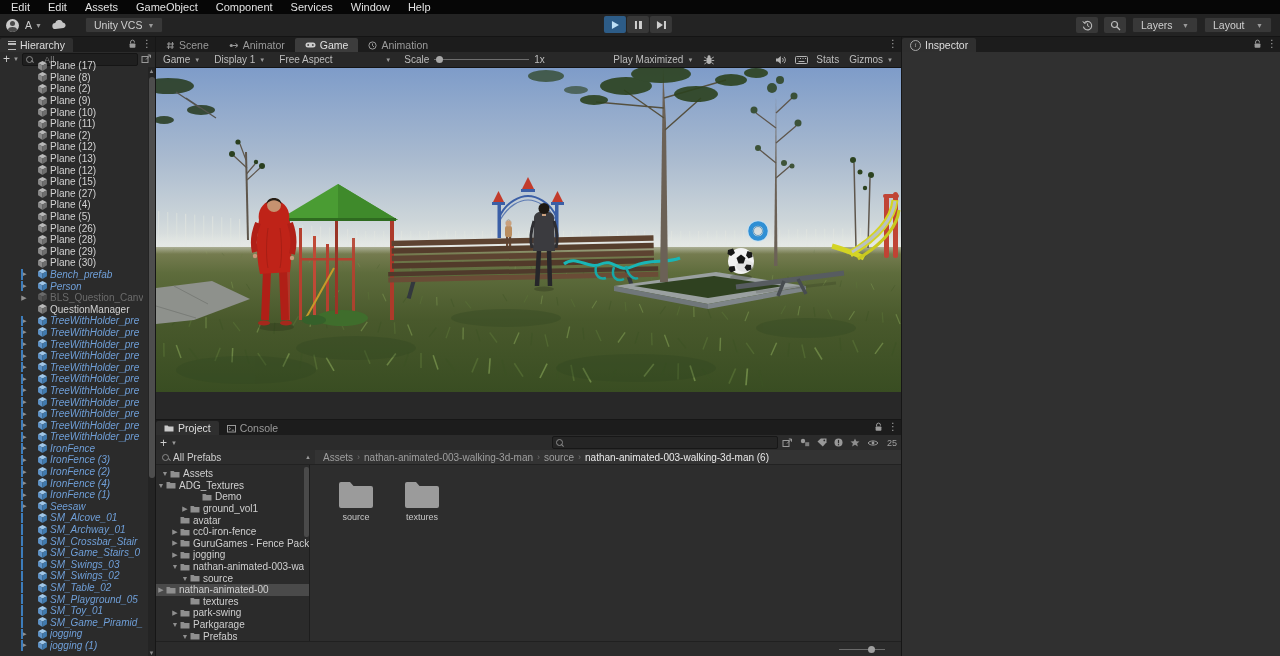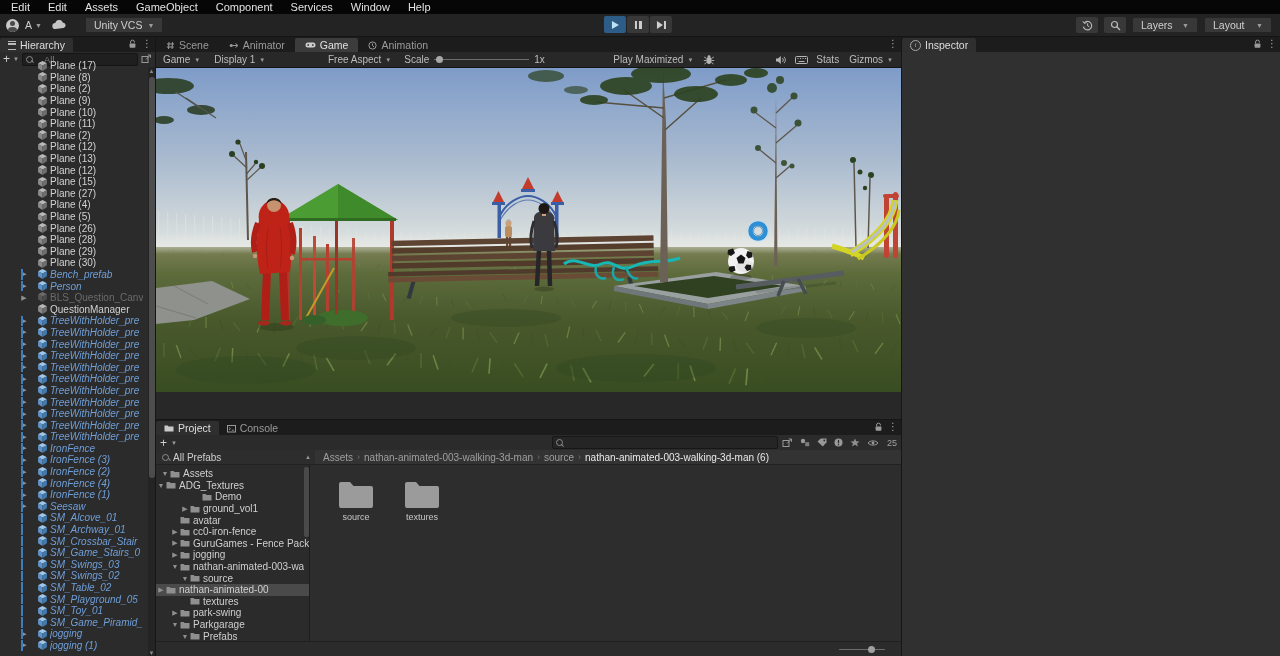--- a/index.html
+++ b/index.html
@@ -67,21 +67,21 @@
   .scroll-arrow{position:absolute;right:0;width:7px;text-align:center;font-size:6px;color:#8a8a8a;}
 
   
   .center{width:745px;flex:none;display:flex;flex-direction:column;}
   .ctabs{height:15px;background:#1c1c1c;display:flex;align-items:flex-end;position:relative;flex:none;}
   .ctab{height:14px;display:flex;align-items:center;gap:4px;padding:0 10px;color:#9a9a9a;font-size:10.5px;border-radius:2px 2px 0 0;}
   .ctab.active{background:#3c3c3c;color:#e0e0e0;}
   .gtoolbar{height:15px;background:#282828;border-bottom:1px solid #141414;display:flex;align-items:center;font-size:10px;color:#bdbdbd;flex:none;}
   .gt-dd{display:flex;align-items:center;gap:4px;padding:0 7px;height:100%;}
   .gt-dd .tb-caret{font-size:6px;}
-  .gt-aspect{min-width:112px;justify-content:flex-end;}
+  .gt-aspect{min-width:112px;justify-content:space-between;}
   .scale-wrap{display:flex;align-items:center;gap:5px;margin-left:6px;}
   .scale-track{width:95px;height:1.5px;background:#6e6e6e;position:relative;}
   .scale-thumb{position:absolute;left:2px;top:-3px;width:7px;height:7px;border-radius:50%;background:#a8a8a8;}
   .gt-right{margin-left:auto;display:flex;align-items:center;gap:8px;padding-right:6px;}
   .gt-gap{width:44px;}
 
   .gameview{height:324px;position:relative;flex:none;background:#3a4f28;overflow:hidden;}
   .gameview svg{display:block;}
 
   

